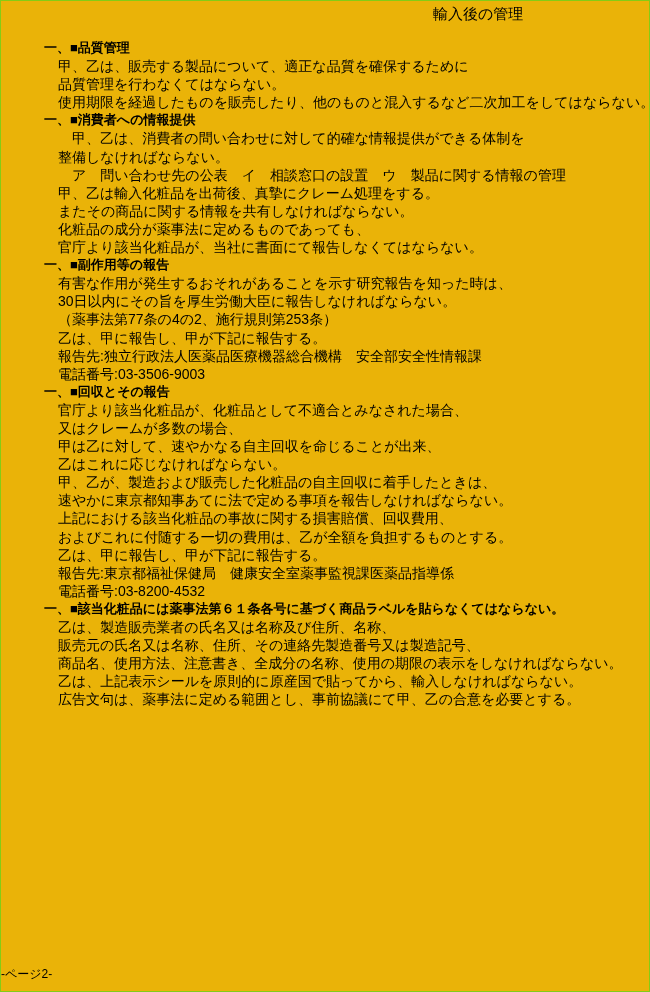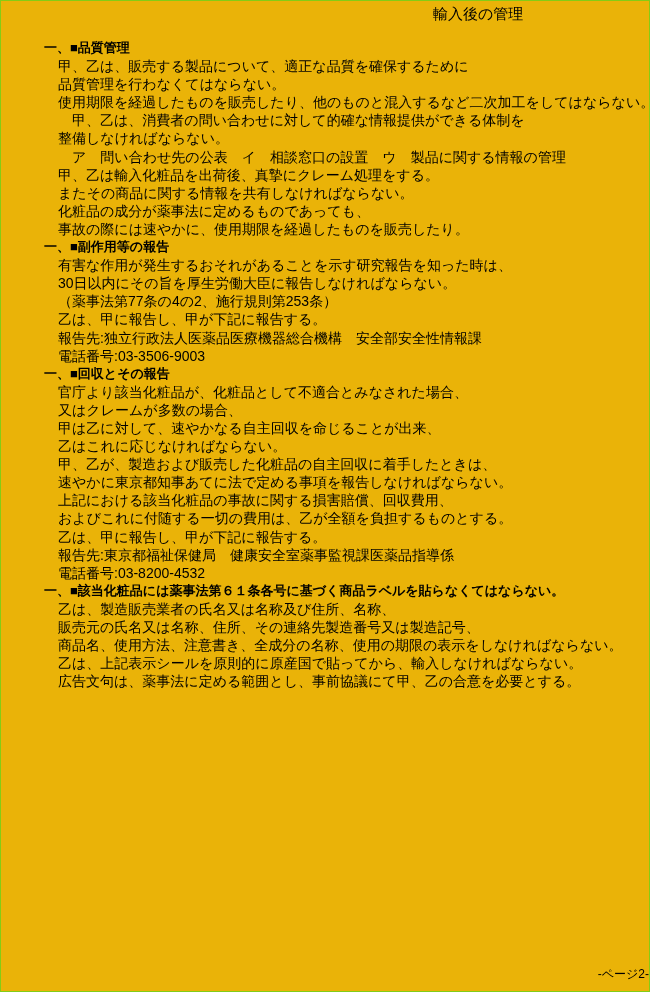--- a/index.html
+++ b/index.html
@@ -30,46 +30,47 @@
     line-height: 18.1px;
   }
   .line { white-space: nowrap; height: 18.1px; }
   .line.body { padding-left: 14px; }
   .line.head { font-weight: bold; font-size: 13px; }
   .doc-footer {
     position: absolute;
     left: 0;
     top: 966px;
     width: 648px;
-    text-align: right;
+    text-align: left;
     font-size: 12px;
     line-height: 14px;
   }
 </style>
 </head>
 <body>
 
 <div class="page">
 
   <div class="doc-title">輸入後の管理</div>
 
   <div class="content">
 
     <div class="line head"><span>一、</span><span>■品質管理</span></div>
     <div class="line body">甲、乙は、販売する製品について、適正な品質を確保するために</div>
     <div class="line body">品質管理を行わなくてはならない。</div>
     <div class="line body">使用期限を経過したものを販売したり、他のものと混入するなど二次加工をしてはならない。</div>
 
+    <div class="line head"><span>一、</span><span>■消費者への情報提供</span></div>
     <div class="line body">　甲、乙は、消費者の問い合わせに対して的確な情報提供ができる体制を</div>
     <div class="line body">整備しなければならない。</div>
     <div class="line body">　ア　問い合わせ先の公表　イ　相談窓口の設置　ウ　製品に関する情報の管理</div>
     <div class="line body">甲、乙は輸入化粧品を出荷後、真摯にクレーム処理をする。</div>
     <div class="line body">またその商品に関する情報を共有しなければならない。</div>
     <div class="line body">化粧品の成分が薬事法に定めるものであっても、</div>
-    <div class="line body">事故の際には速やかに、使用期限を経過したものを販売したり。</div>
+    <div class="line body">官庁より該当化粧品が、当社に書面にて報告しなくてはならない。</div>
 
     <div class="line head"><span>一、</span><span>■副作用等の報告</span></div>
     <div class="line body">有害な作用が発生するおそれがあることを示す研究報告を知った時は、</div>
     <div class="line body">30日以内にその旨を厚生労働大臣に報告しなければならない。</div>
     <div class="line body">（薬事法第77条の4の2、施行規則第253条）</div>
     <div class="line body">乙は、甲に報告し、甲が下記に報告する。</div>
     <div class="line body">報告先:独立行政法人医薬品医療機器総合機構　安全部安全性情報課</div>
     <div class="line body">電話番号:03-3506-9003</div>
 
     <div class="line head"><span>一、</span><span>■回収とその報告</span></div>

